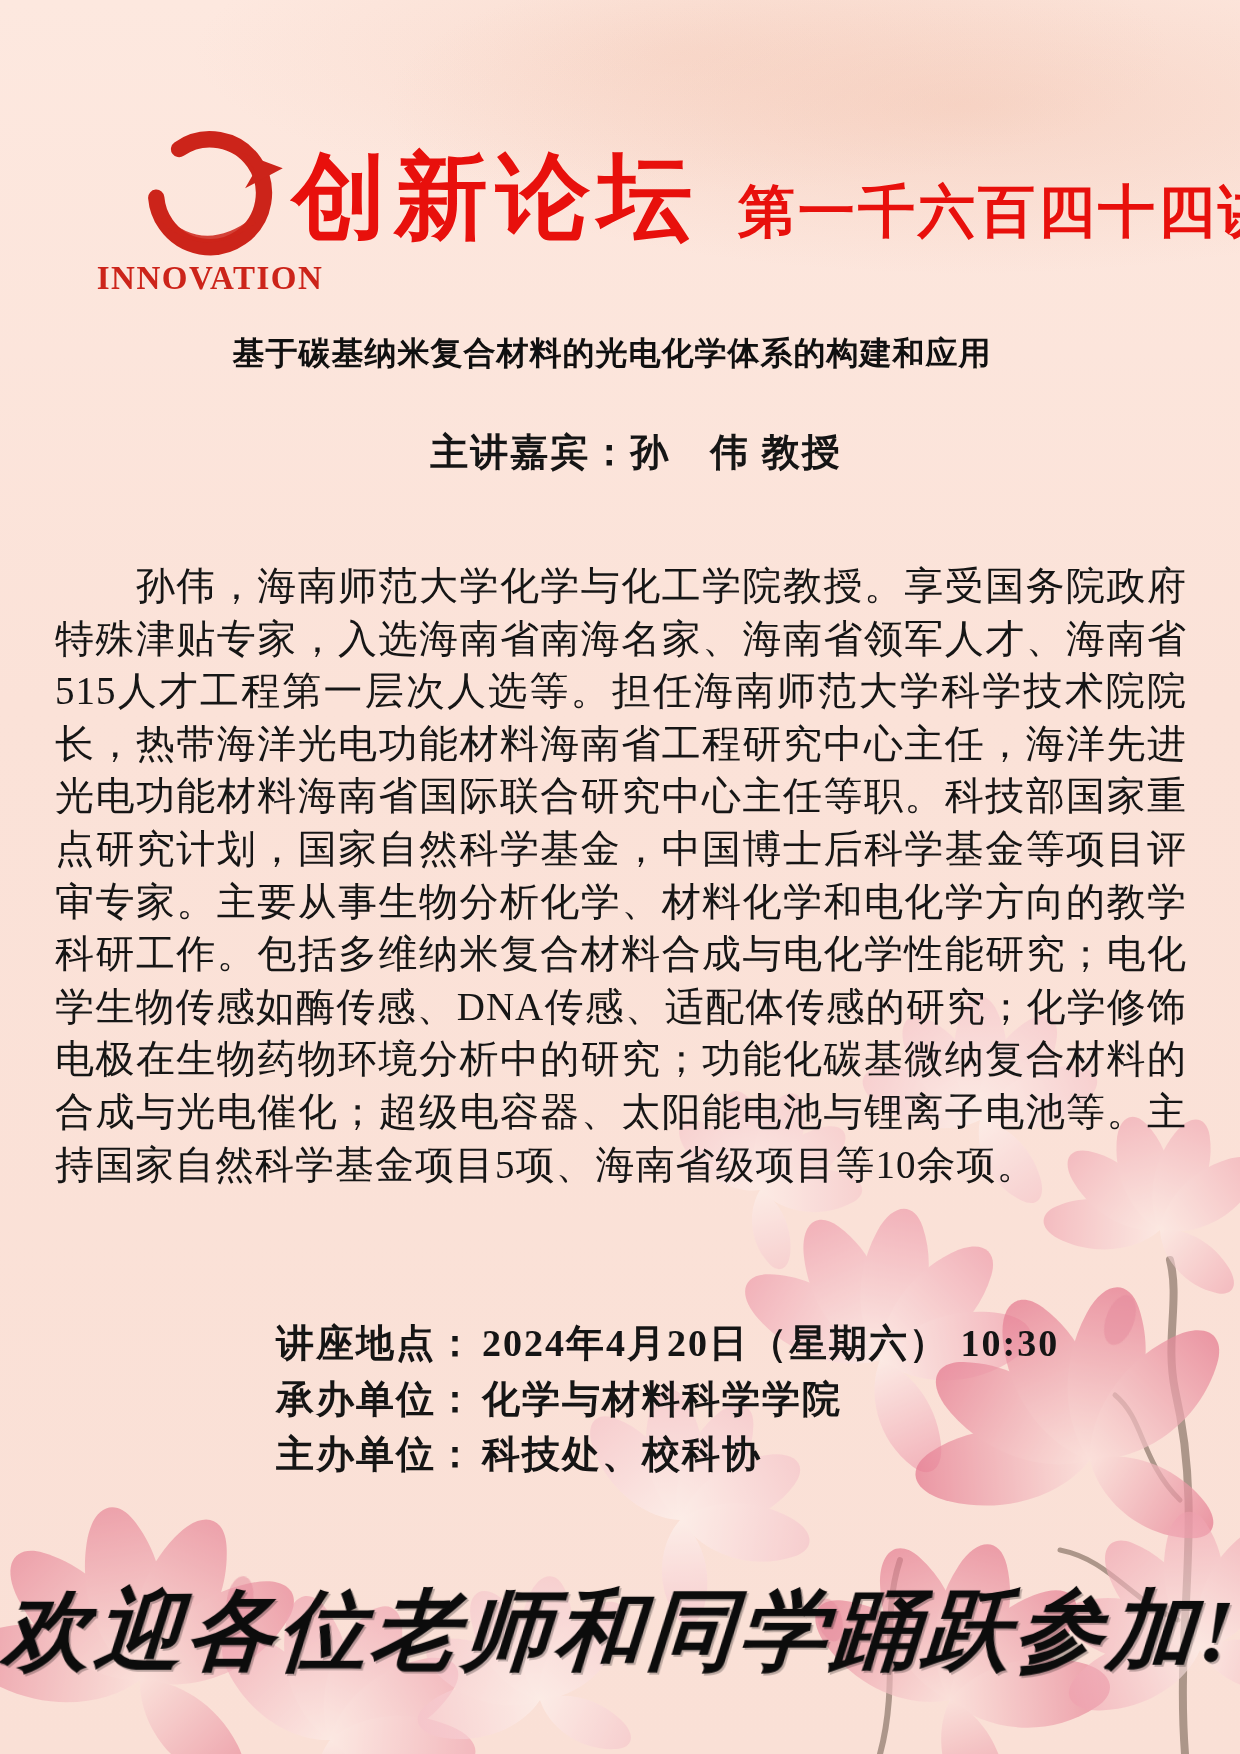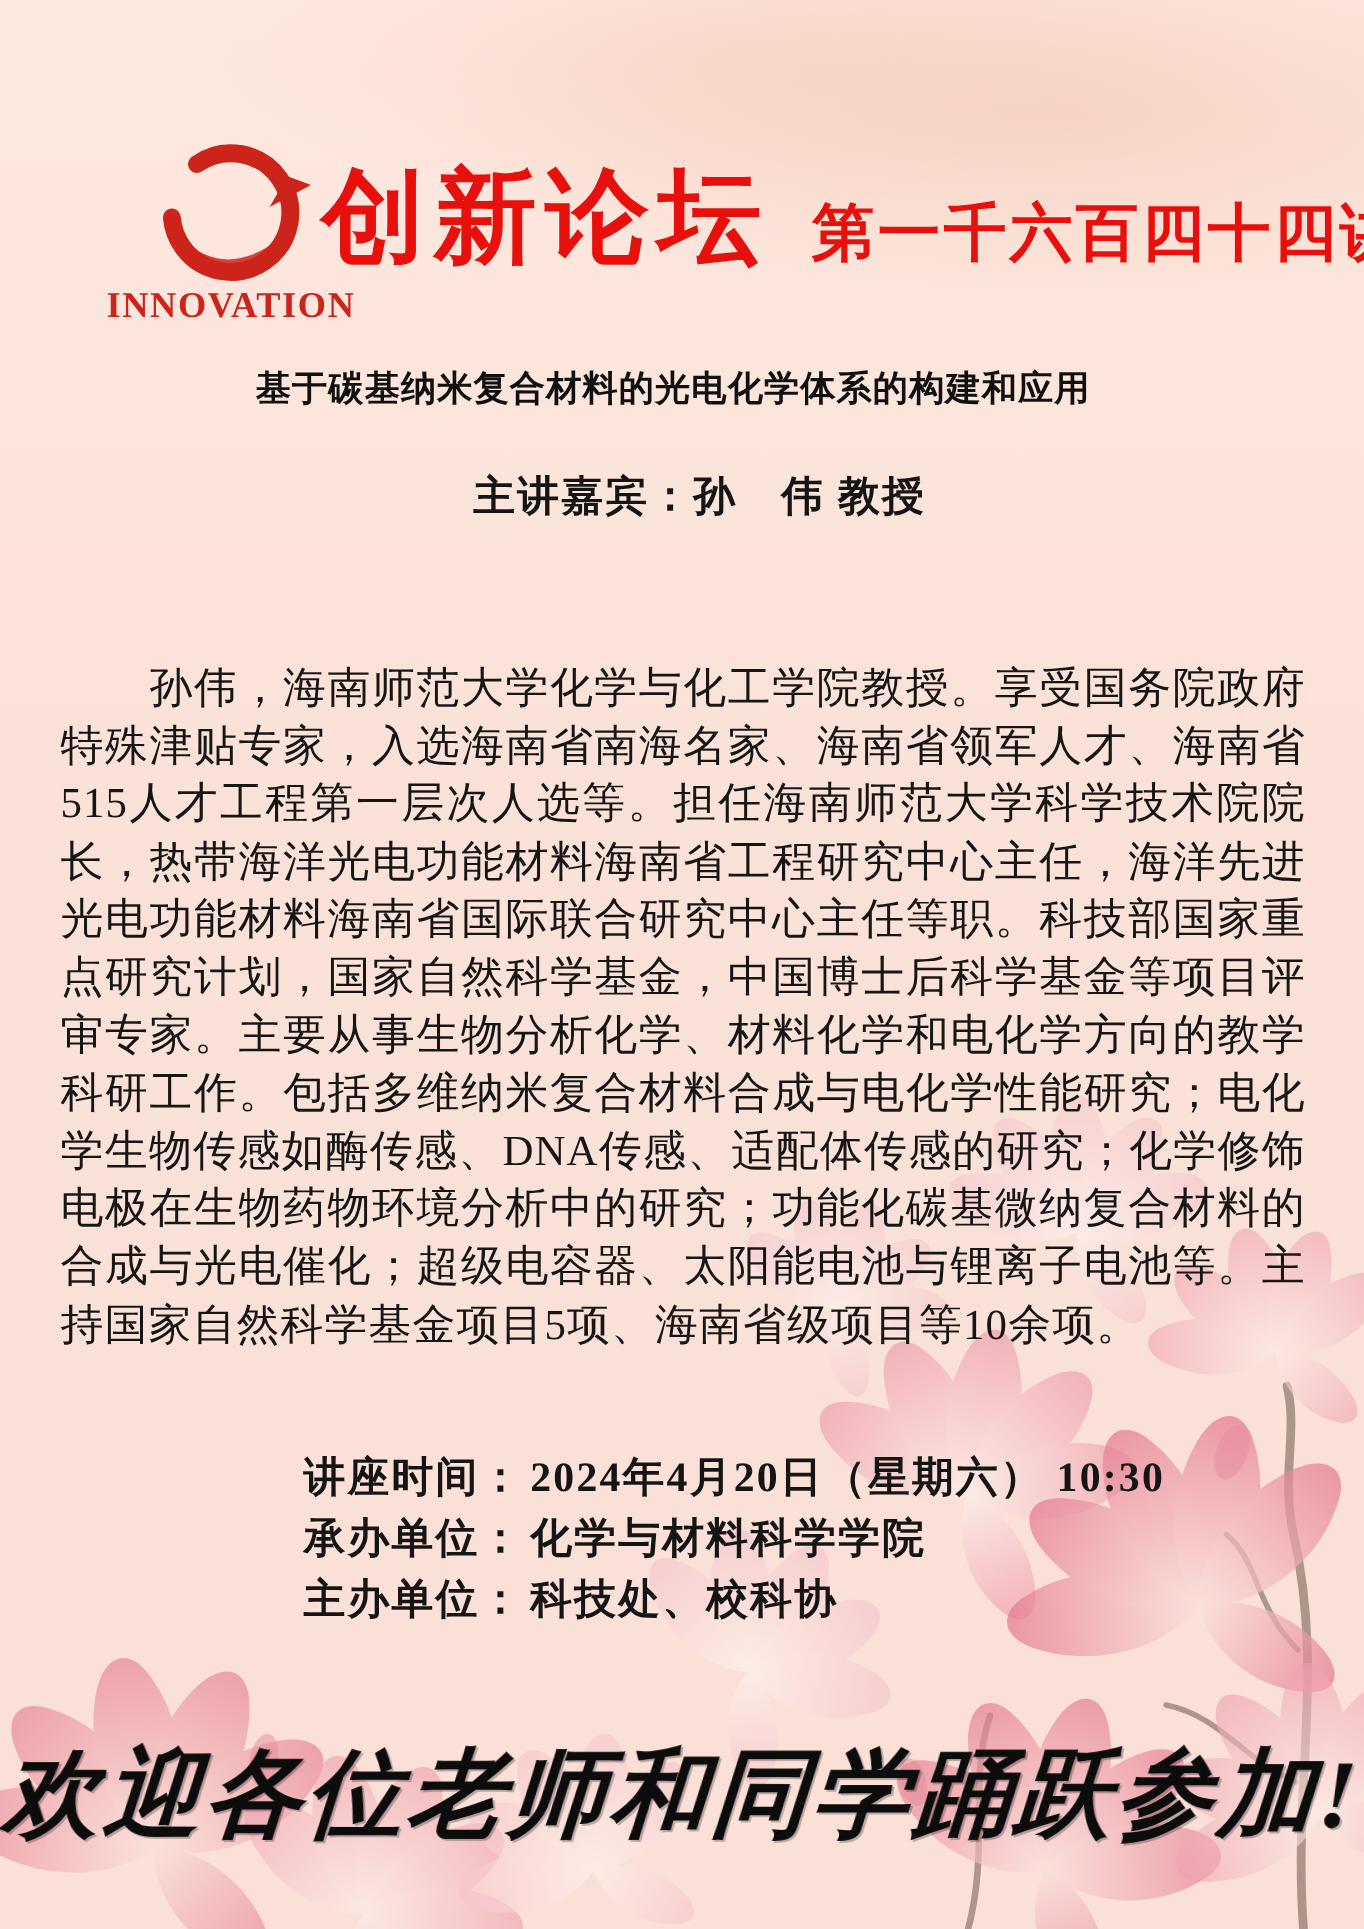--- a/index.html
+++ b/index.html
@@ -55,21 +55,20 @@
   }
   .speakers{position:absolute;top:424px;left:0;width:100%;text-align:center;padding-left:32px;}
   .speaker-line{font-size:38px;font-weight:600;line-height:56px;letter-spacing:2px;}
 
   
   .bio{
     position:absolute;top:560px;left:55px;width:1132px;
     font-size:39px;line-height:52.6px;color:#161616;
     text-align:justify;text-justify:inter-character;
     letter-spacing:1px;
-    margin-top:40px;
   }
 
   
   .details{position:absolute;top:1316px;left:276px;}
   .detail-row{font-size:38px;font-weight:600;line-height:55.5px;letter-spacing:2px;white-space:nowrap;}
   .detail-row .dv{margin-left:6px;}
 
   
   .welcome{
     position:absolute;top:1572px;left:0;width:100%;
@@ -177,20 +176,20 @@
 
   <h1 class="main-title">基于碳基纳米复合材料的光电化学体系的构建和应用</h1>
 
   <div class="speakers">
     <div class="speaker-line"><span>主讲嘉宾：</span><span>孙　伟  教授</span></div>
   </div>
 
   <p class="bio">　　孙伟，海南师范大学化学与化工学院教授。享受国务院政府特殊津贴专家，入选海南省南海名家、海南省领军人才、海南省515人才工程第一层次人选等。担任海南师范大学科学技术院院长，热带海洋光电功能材料海南省工程研究中心主任，海洋先进光电功能材料海南省国际联合研究中心主任等职。科技部国家重点研究计划，国家自然科学基金，中国博士后科学基金等项目评审专家。主要从事生物分析化学、材料化学和电化学方向的教学科研工作。包括多维纳米复合材料合成与电化学性能研究；电化学生物传感如酶传感、DNA传感、适配体传感的研究；化学修饰电极在生物药物环境分析中的研究；功能化碳基微纳复合材料的合成与光电催化；超级电容器、太阳能电池与锂离子电池等。主持国家自然科学基金项目5项、海南省级项目等10余项。</p>
 
   <div class="details">
-    <div class="detail-row"><span class="dl">讲座时间：</span><span class="dv">2024年4月20日（星期六）  10:30</span></div>
+    <div class="detail-row"><span class="dl">讲座地点：</span><span class="dv">2024年4月20日（星期六）  10:30</span></div>
     <div class="detail-row"><span class="dl">承办单位：</span><span class="dv">化学与材料科学学院</span></div>
     <div class="detail-row"><span class="dl">主办单位：</span><span class="dv">科技处、校科协</span></div>
   </div>
 
   <div class="welcome">欢迎各位老师和同学踊跃参加!</div>
 
 </div>
 
 </body></html>

